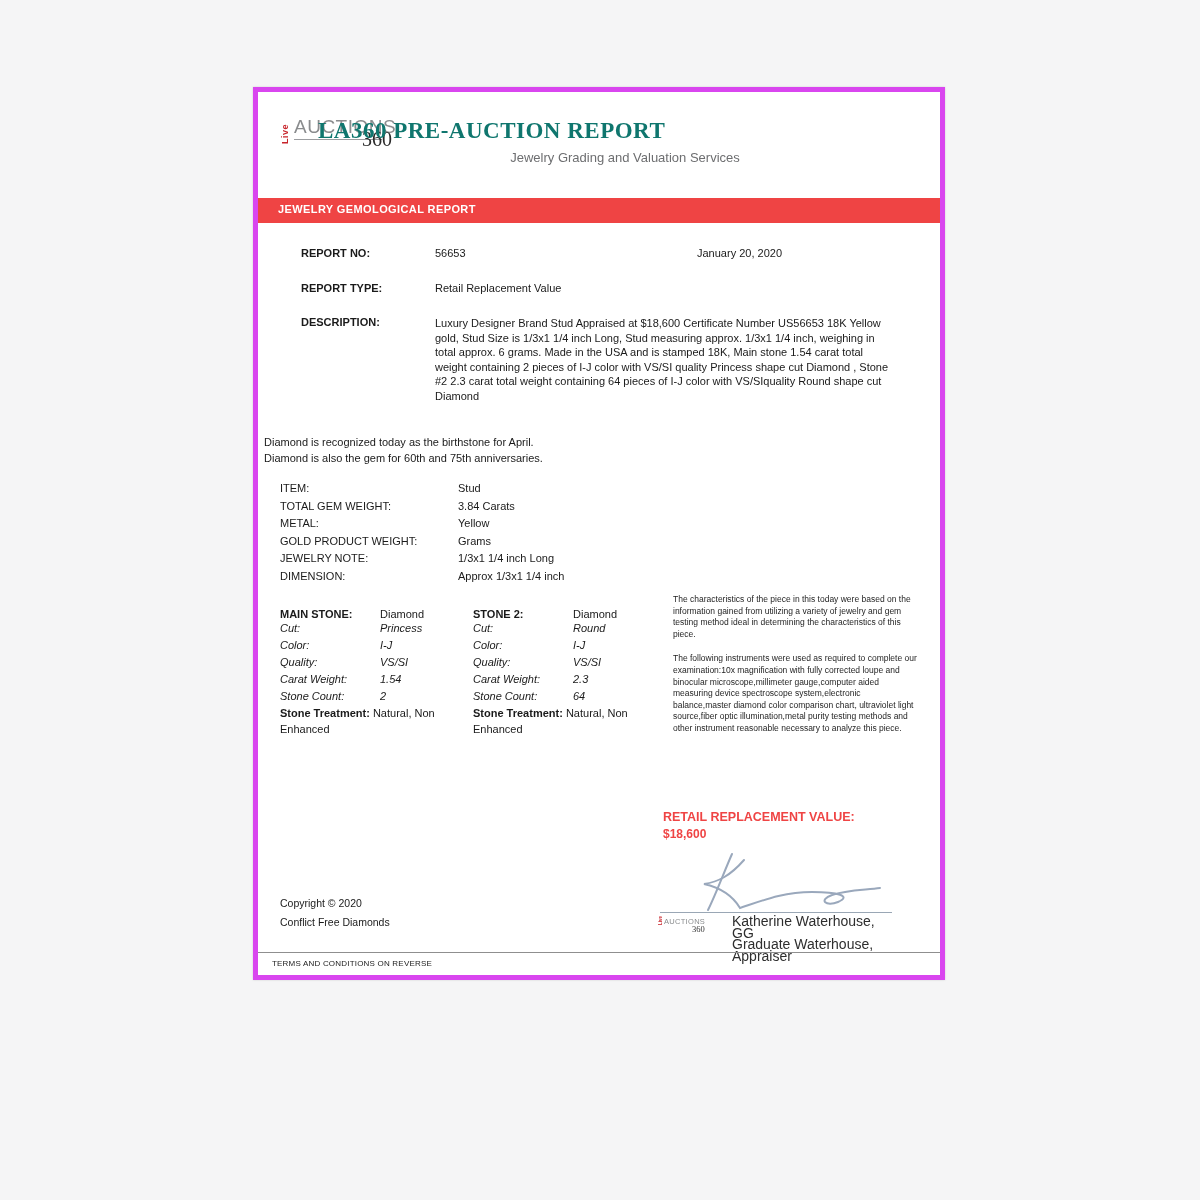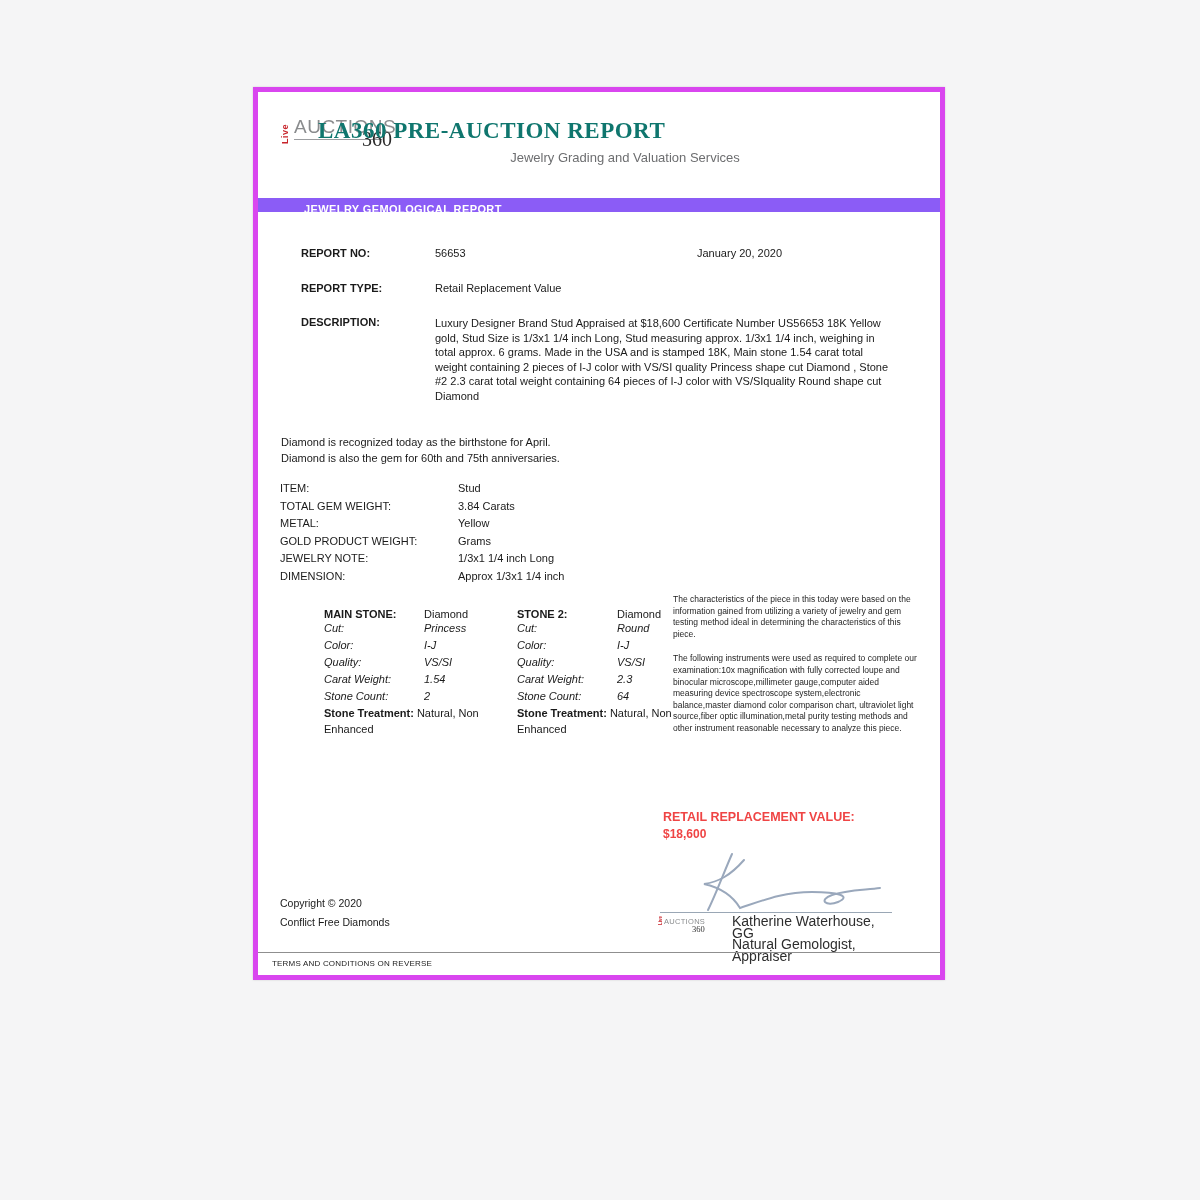--- a/index.html
+++ b/index.html
@@ -18,43 +18,43 @@
   .logo-underline { position:absolute; left:8px; top:31px; width:88px; border-top:1px solid #9b9da0; }
   .logo-num { position:absolute; left:76px; top:20px; font-family:"Liberation Serif", serif;
               font-size:20px; color:#2c2c2c; }
 
   .title { position:absolute; left:60px; right:8px; top:26px; text-align:left;
            font-family:"Liberation Serif", serif; font-size:23px; font-weight:bold;
            color:#0f766e; letter-spacing:.5px; }
   .subtitle { position:absolute; left:60px; right:8px; top:58px; text-align:center;
               font-size:13px; color:#6d6e70; }
 
-  .banner { position:absolute; left:0; right:0; top:106px; height:14px; background:#8b5cf6;
+  .banner { position:absolute; left:0; right:0; top:106px; height:25px; background:#ef4444;
             color:#ffffff; font-size:11px; font-weight:bold; line-height:22px;
-            padding-left:46px; letter-spacing:.4px; }
+            padding-left:20px; letter-spacing:.4px; }
 
   
   .frow { position:absolute; left:22px; right:22px; font-size:11px; }
   .flabel { position:absolute; left:0; top:0; font-weight:bold;margin-left:21px; }
   .fvalue { position:absolute; left:155px; top:0; }
   .fdate  { position:absolute; left:417px; top:0; }
   .row-no   { top:155px; }
   .row-type { top:190px; }
   .row-desc { top:224px; }
   .desc-text { position:absolute; left:155px; top:0; width:458px; line-height:14.6px; }
 
-  .notes { position:absolute; left:23px; top:342px; font-size:11px; line-height:16px; }
+  .notes { position:absolute; left:6px; top:342px; font-size:11px; line-height:16px; }
 
   .items { position:absolute; left:22px; top:388px; font-size:11px; }
   .item-row { line-height:17.5px; white-space:nowrap; }
   .item-row .ilabel { display:inline-block; width:178px; font-weight:normal; }
 
   
   .stones { position:absolute; left:22px; top:502px; right:22px; height:240px; }
-  .stone-col { position:absolute; top:14px; width:172px; font-size:11px;margin-left:44px; }
+  .stone-col { position:absolute; top:14px; width:172px; font-size:11px; }
   .stone-col-1 { left:0; }
   .stone-col-2 { left:193px; }
   .stone-title { line-height:12px; white-space:nowrap; }
   .stone-title .slabel { display:inline-block; width:100px; font-weight:bold; }
   .stone-row { line-height:17px; white-space:nowrap;font-style:italic; }
   .stone-row .slabel { display:inline-block; width:100px; }
   .stone-treatment { line-height:15.5px; margin-top:1px; }
   .stone-treatment .tlabel { font-weight:bold; }
 
   .note-col { position:absolute; left:393px; top:0; width:246px; font-size:8.5px;
@@ -214,21 +214,21 @@
         <path d="M64 10 C 50 26, 38 32, 24 34 C 42 38, 54 48, 60 58 C 84 50, 104 42, 132 42 C 158 42, 172 46, 158 52 C 146 57, 138 50, 152 45 C 166 40, 186 40, 200 38" stroke="#9aa8bc" stroke-width="2" fill="none" stroke-linecap="round"></path>
       </svg>
       <div class="sig-rule"></div>
       <div class="sig-logo">
         <span class="sig-logo-live">Live</span>
         <span class="sig-logo-brand">AUCTIONS</span>
         <span class="sig-logo-num">360</span>
       </div>
       <div class="sig-name">
         <div>Katherine Waterhouse, GG</div>
-        <div>Natural Gemologist, Appraiser</div>
+        <div>Graduate Waterhouse, Appraiser</div>
       </div>
     </div>
 
     <div class="terms-rule"></div>
     <div class="terms">TERMS AND CONDITIONS ON REVERSE</div>
 
   </div>
 </div>
 
 </body></html>

